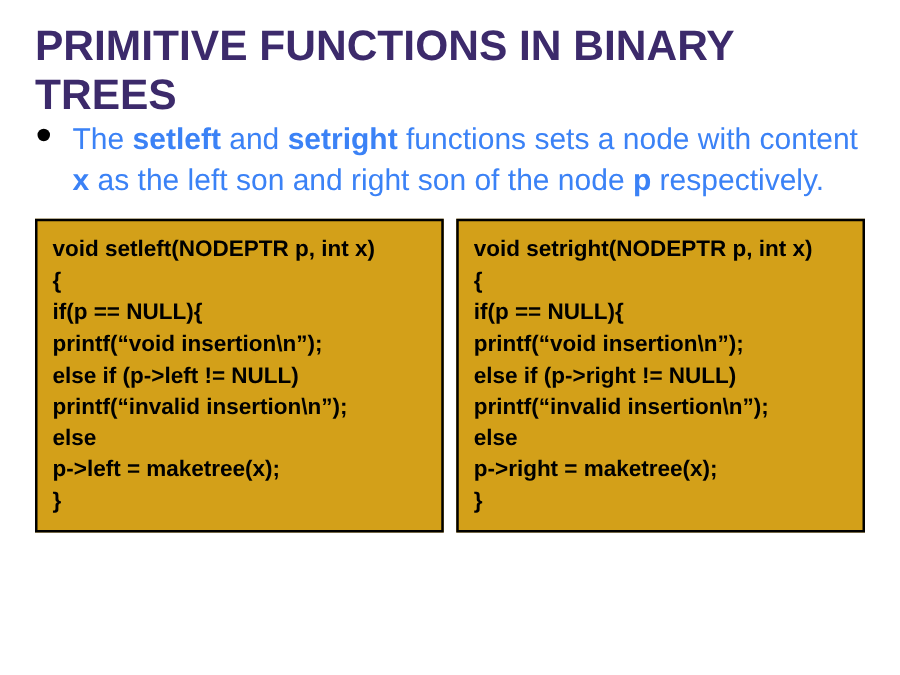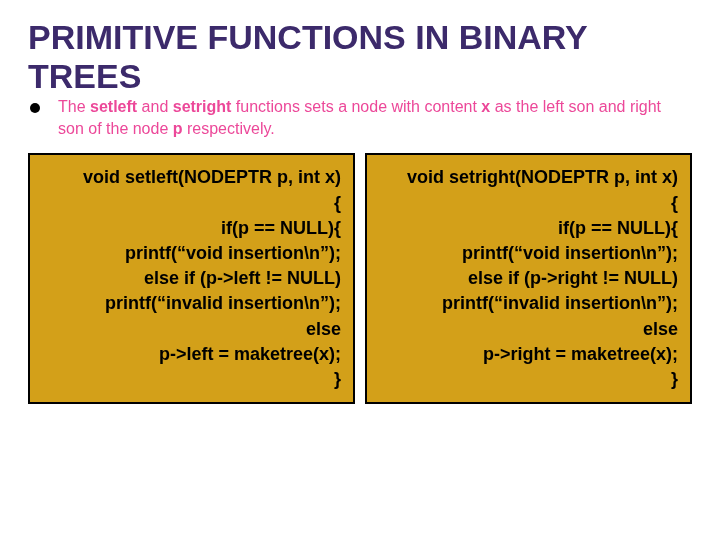--- a/index.html
+++ b/index.html
@@ -25,29 +25,28 @@
   .bullet {
     width: 10px;
     height: 10px;
     background: #000000;
     border-radius: 50%;
     flex: 0 0 auto;
     margin-top: 7px;
     margin-right: 18px;
   }
   .body-text {
-    font-size: 16px;
+    font-size: 24px;
     line-height: 1.35;
-    color: #ec4899;
+    color: #3b82f6;
   }
   .body-text strong { font-weight: bold; }
   .code-grid {
     display: flex;
     gap: 10px;
-    text-align: right;
   }
   .code-box {
     flex: 1 1 50%;
     background: #d3a019;
     border: 2px solid #000000;
     padding: 10px 12px 10px 12px;
     font-size: 18px;
     font-weight: bold;
     line-height: 1.4;
     color: #000000;

